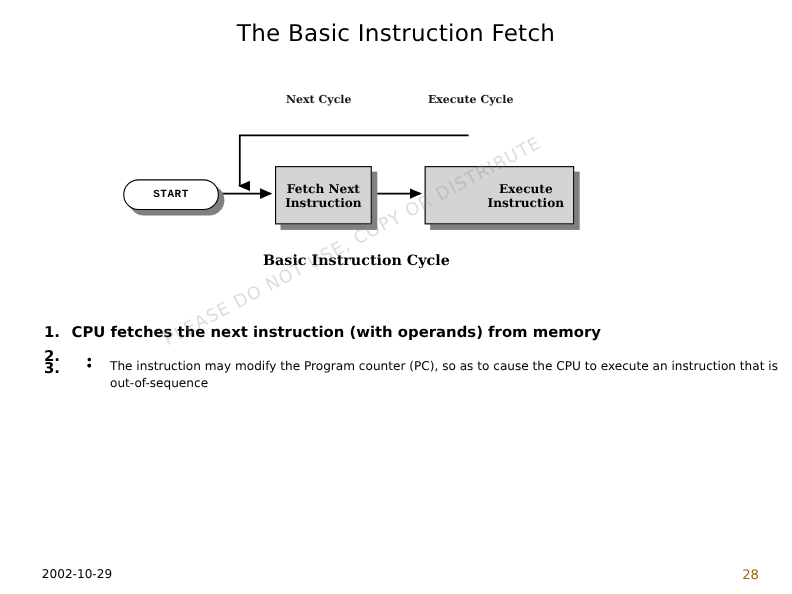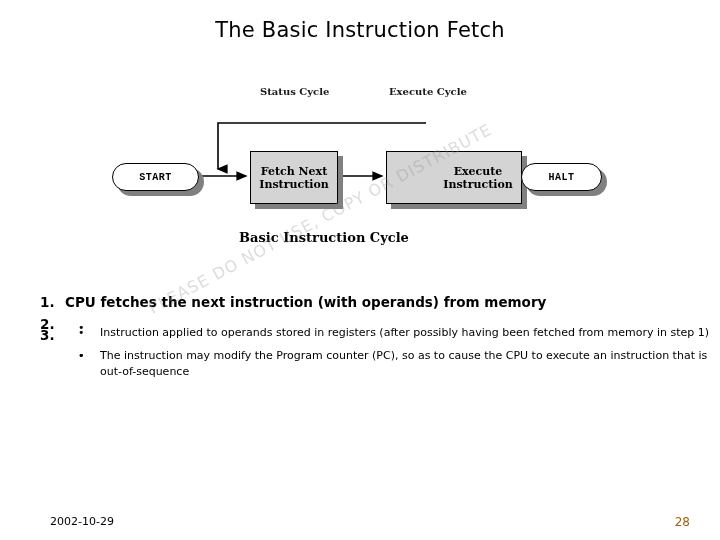--- a/index.html
+++ b/index.html
@@ -172,21 +172,20 @@
     width: 720px;
     height: 32px;
   }
   #footer-date {
     position: absolute;
     left: 38px;
     top: 7px;
     font-family: "DejaVu Sans", sans-serif;
     font-size: 11px;
     color: #000;
-    margin-left: 12px;
   }
   #footer-page {
     position: absolute;
     right: 30px;
     top: 7px;
     font-family: "DejaVu Sans", sans-serif;
     font-size: 12px;
     color: #a16207;
   }
 </style>
@@ -209,40 +208,37 @@
 
     <line x1="197" y1="106" x2="246" y2="106" stroke="#000" stroke-width="1.6" marker-end="url(#arrowhead)"></line>
 
     <polyline points="426,53 218,53 218,99" fill="none" stroke="#000" stroke-width="1.6" marker-end="url(#arrowdown)"></polyline>
 
     <line x1="336" y1="106" x2="382" y2="106" stroke="#000" stroke-width="1.6" marker-end="url(#arrowhead)"></line>
 
     <line x1="472" y1="106" x2="517" y2="106" stroke="#000" stroke-width="1.6" marker-end="url(#arrowhead)"></line>
   </svg>
 
-  <div class="cycle-label" id="fetch-cycle-label">Status Cycle</div>
+  <div class="cycle-label" id="fetch-cycle-label">Next Cycle</div>
   <div class="cycle-label" id="execute-cycle-label">Execute Cycle</div>
 
   <div class="term-box" id="start-box">
     <span>START</span>
   </div>
 
   <div class="proc-box" id="fetch-box">
     <span>Fetch Next</span>
     <span>Instruction</span>
   </div>
 
   <div class="proc-box" id="execute-box">
     <span>Execute</span>
     <span>Instruction</span>
   </div>
 
-  <div class="term-box" id="halt-box">
-    <span>HALT</span>
-  </div>
 
   <div id="diagram-caption">Basic Instruction Cycle</div>
 </div>
 
 <div id="watermark">PLEASE DO NOT USE, COPY OR DISTRIBUTE</div>
 
 <div id="body-content">
 
   <div class="num-item">
     <span class="marker">1.</span>
@@ -256,21 +252,20 @@
   <div class="bullet-item">
     <span class="dot">•</span>
   </div>
 
   <div class="num-item gap-before">
     <span class="marker">3.</span>
   </div>
 
   <div class="bullet-item">
     <span class="dot">•</span>
-    <span>Instruction applied to operands stored in registers (after possibly having been fetched from memory in step 1)</span>
   </div>
 
   <div class="bullet-item">
     <span class="dot">•</span>
   </div>
 
   <div class="bullet-item">
     <span class="dot">•</span>
     <span>The instruction may modify the Program counter (PC), so as to cause the CPU to execute an instruction that is out-of-sequence</span>
   </div>

